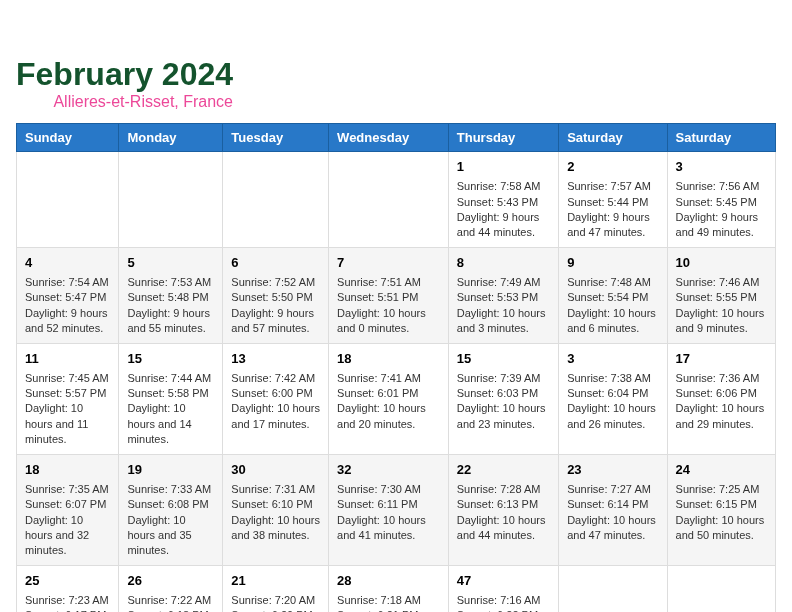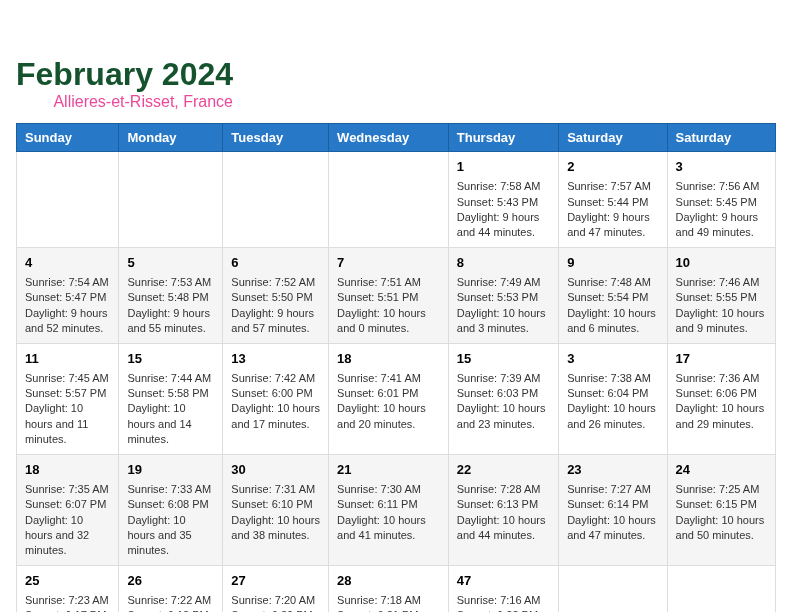--- a/index.html
+++ b/index.html
@@ -276,21 +276,21 @@
       </td>
         <td>
         <span class="day-number">30</span>
         <div class="day-info">
           Sunrise: 7:31 AM<br>
           Sunset: 6:10 PM<br>
           Daylight: 10 hours and 38 minutes.
         </div>
       </td>
         <td>
-        <span class="day-number">21</span>
+        <span class="day-number">32</span>
         <div class="day-info">
           Sunrise: 7:30 AM<br>
           Sunset: 6:11 PM<br>
           Daylight: 10 hours and 41 minutes.
         </div>
       </td>
         <td>
         <span class="day-number">22</span>
         <div class="day-info">
           Sunrise: 7:28 AM<br>
@@ -326,21 +326,21 @@
       </td>
         <td>
         <span class="day-number">26</span>
         <div class="day-info">
           Sunrise: 7:22 AM<br>
           Sunset: 6:18 PM<br>
           Daylight: 10 hours and 56 minutes.
         </div>
       </td>
         <td>
-        <span class="day-number">27</span>
+        <span class="day-number">21</span>
         <div class="day-info">
           Sunrise: 7:20 AM<br>
           Sunset: 6:20 PM<br>
           Daylight: 10 hours and 59 minutes.
         </div>
       </td>
         <td>
         <span class="day-number">28</span>
         <div class="day-info">
           Sunrise: 7:18 AM<br>

